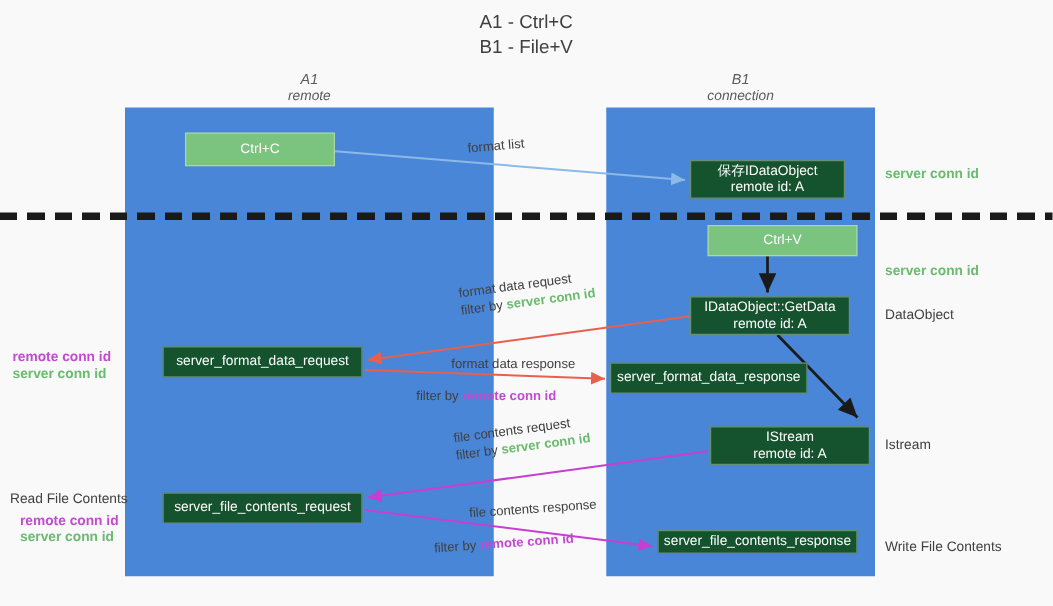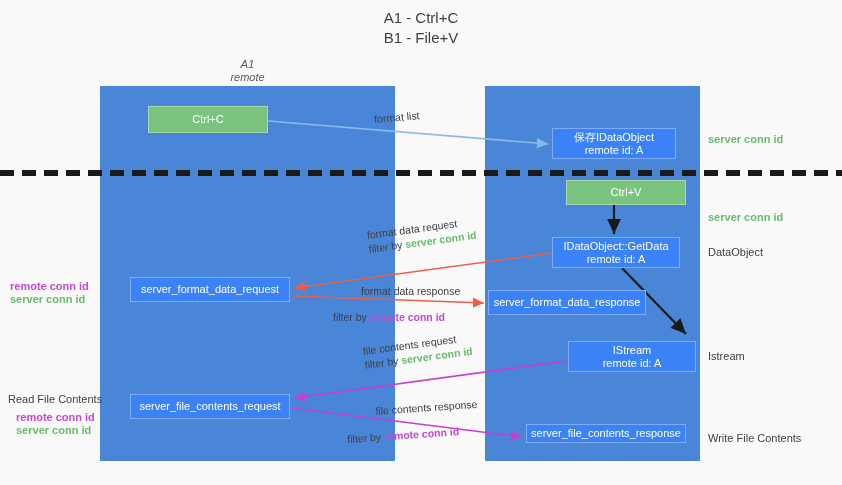--- a/index.html
+++ b/index.html
@@ -40,21 +40,21 @@
   }
 
   
   .node {
     position:absolute; display:flex; flex-direction:column;
     align-items:center; justify-content:center;
     color:#ffffff; font-size:11px; line-height:13px; text-align:center;
     border:1px solid rgba(255,255,255,.35);
   }
   .node.orange { background:#fbb košík; }
-  .orange { background:#3b82f6; }
+  .orange { background:#14532d; }
   .green  { background:#7ac47f;margin-left:12px; }
 
   
   .side-label { position:absolute; font-size:11px; line-height:14px; }
   .green-txt  { color:#6aba6f; font-weight:bold; }
   .purple-txt { color:#c24ad0; font-weight:bold; }
   .plain-txt  { color:#404040; }
 
   
   .flow-label {
@@ -72,20 +72,24 @@
 
   <div class="title">
     <div>A1 - Ctrl+C</div>
     <div>B1 - File+V</div>
   </div>
 
   <div class="lane-head" style="left:100px; top:58px; width:295px;">
     <div class="big">A1</div>
     <div>remote</div>
   </div>
+  <div class="lane-head" style="left:485px; top:58px; width:215px;">
+    <div class="big">B1</div>
+    <div>connection</div>
+  </div>
 
   <div class="lane" id="lane-a"></div>
   <div class="lane" id="lane-b"></div>
 
   <svg class="arrows" viewBox="0 0 842 485">
     <defs>
       <marker id="ah-blue" markerWidth="9" markerHeight="9" refX="7" refY="3.2" orient="auto">
         <path d="M0,0 L7,3.2 L0,6.4 z" fill="#8bb9e8"></path>
       </marker>
       <marker id="ah-red" markerWidth="9" markerHeight="9" refX="7" refY="3.2" orient="auto">

